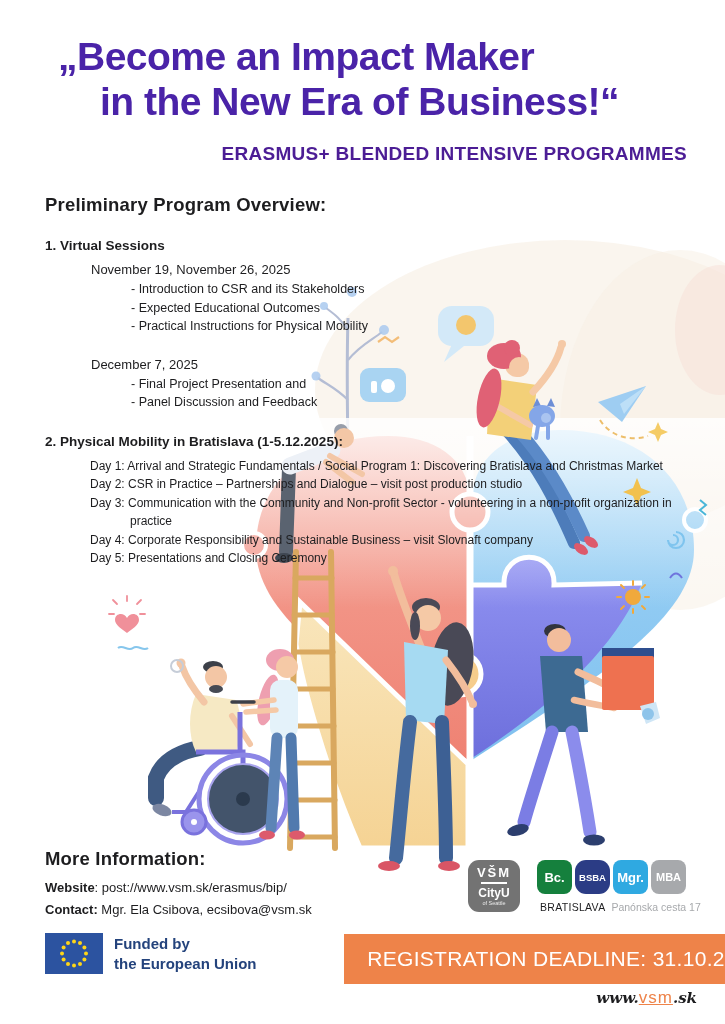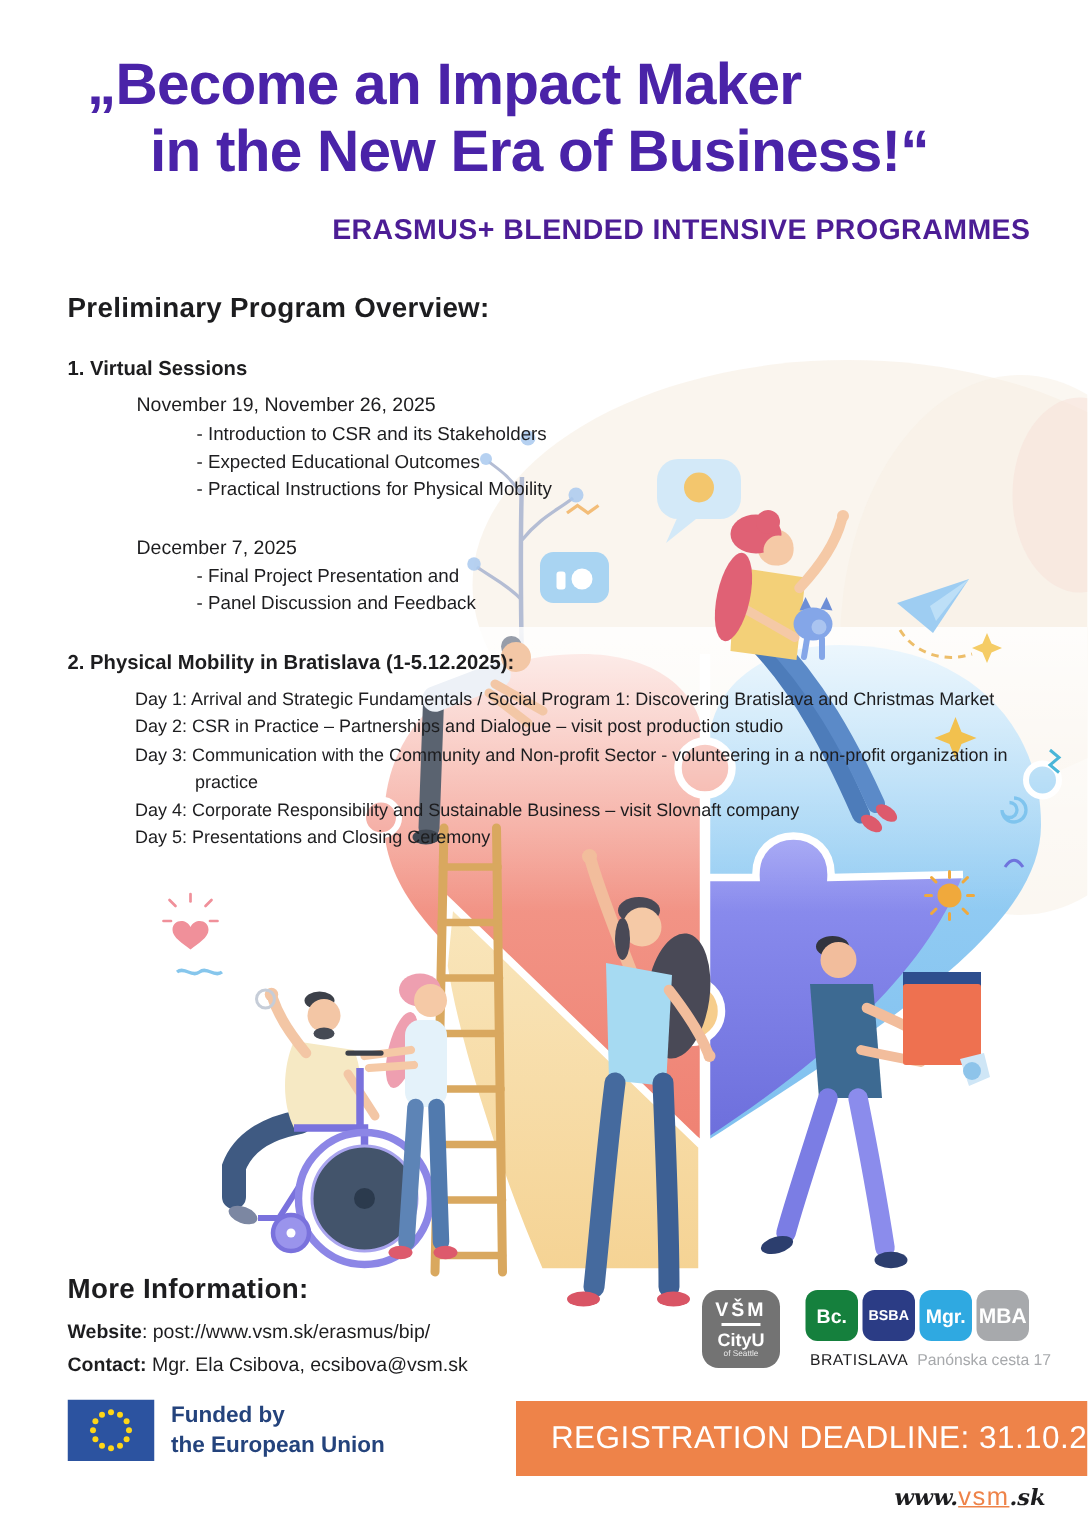--- a/index.html
+++ b/index.html
@@ -30,23 +30,23 @@
   .vsm-chip{width:52px;height:52px;background:#737373;border-radius:11px;color:#fff;text-align:center;
             display:flex;flex-direction:column;justify-content:center;line-height:1;}
   .vsm-chip .l1{font-size:13px;font-weight:bold;letter-spacing:2px;}
   .vsm-chip .divider{width:26px;height:1.5px;background:#fff;margin:3px auto;}
   .vsm-chip .l2{font-size:12px;font-weight:bold;}
   .vsm-chip .l3{font-size:5.5px;margin-top:2px;opacity:.85;}
   .badges{display:flex;gap:3px;margin-left:17px;}
   .badge{width:35px;height:34px;border-radius:8px;color:#fff;font-weight:bold;
          display:flex;align-items:center;justify-content:center;}
   .badge-bc{background:#15803d;font-size:13px;}
-  .badge-bsba{background:#2b3c85;font-size:9.5px;}
+  .badge-bsba{background:#2b3c85;font-size:9.5px;border-radius:11px;}
   .badge-mgr{background:#2fa9e1;font-size:13px;}
-  .badge-mba{background:#a7a9ac;font-size:14px;}
+  .badge-mba{background:#a7a9ac;font-size:11px;}
   .addr-line{left:540px;top:901px;font-size:10.5px;}
   .addr-line .city{font-weight:normal;color:#1d1d1f;letter-spacing:0.3px;}
   .addr-line .street{color:#a7a9ac;margin-left:6px;}
 
   .eu{left:45px;top:933px;display:flex;align-items:center;gap:11px;}
   .eu-text{font-size:15px;font-weight:bold;color:#24437c;line-height:1.27;}
 
   .banner{left:344px;top:934px;width:440px;height:50px;background:#ee8349;color:#fff;
           display:flex;align-items:center;justify-content:center;font-size:21px;letter-spacing:0.3px;}
 

